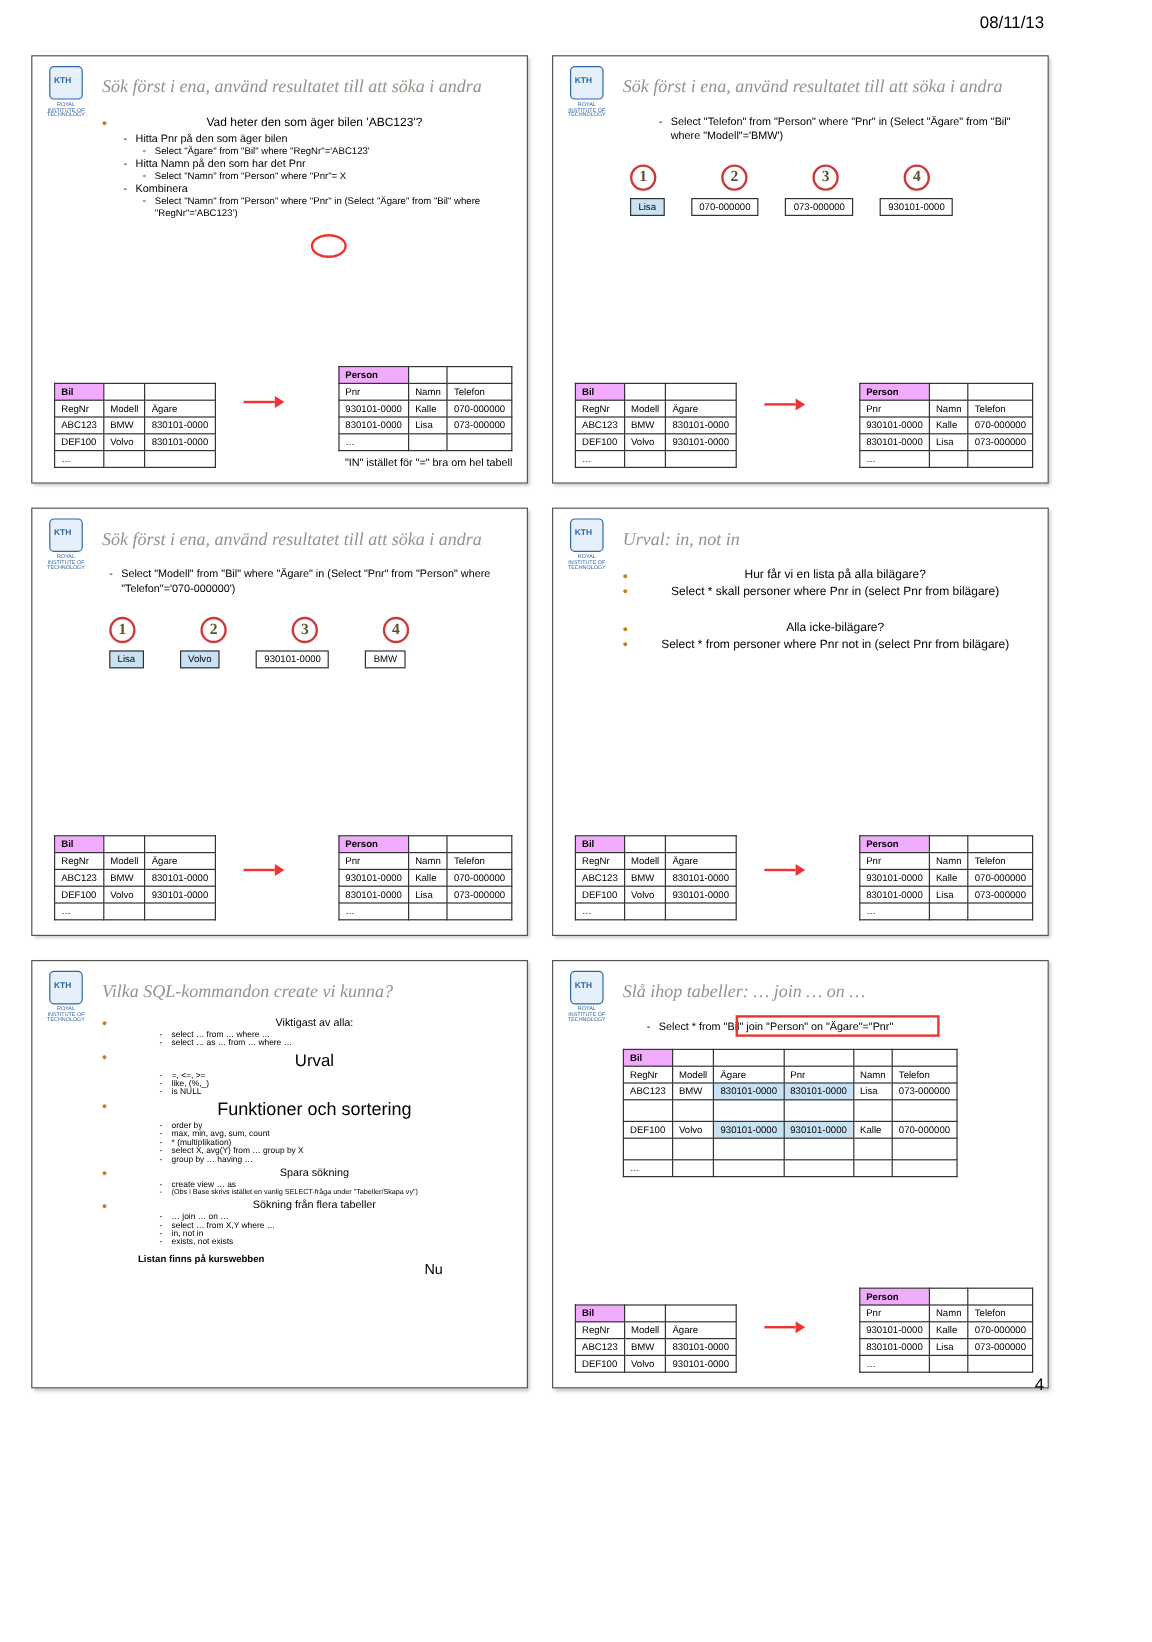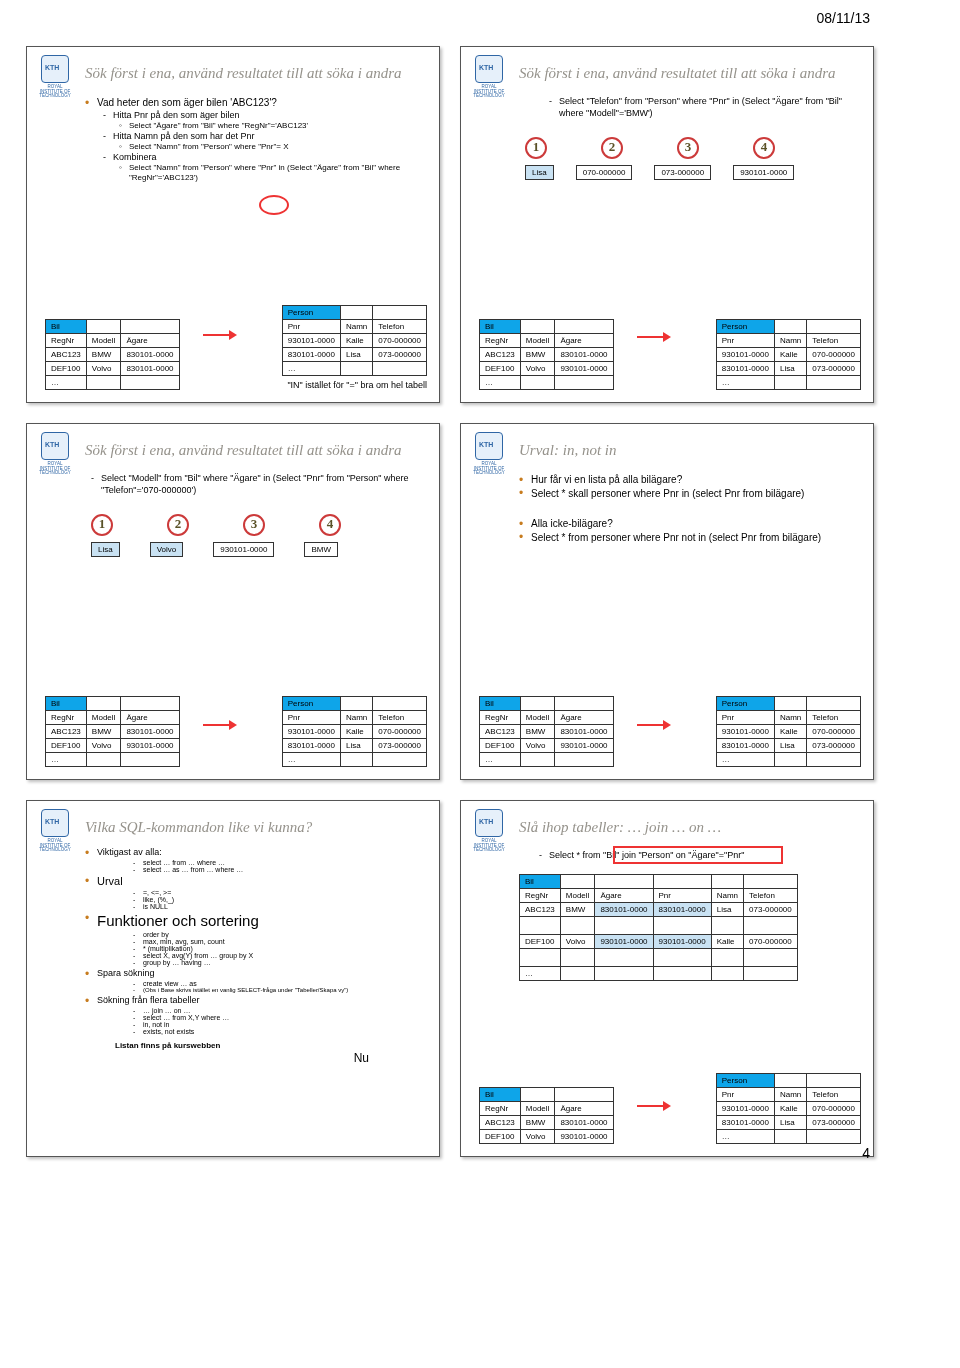--- a/index.html
+++ b/index.html
@@ -84,20 +84,21 @@
     position: absolute;
     left: 58px;
     right: 12px;
     top: 48px;
   }
   .bullet-li {
     font-size: 10px;
     margin: 2px 0;
     position: relative;
     padding-left: 12px;
+    text-align: center;
   }
   .bullet-li:before {
     content:"•";
     position:absolute;
     left:0;
     color:#c77c1f;
     font-size:12px;
     top:-1px;
   }
   .sub-bullet {
@@ -138,22 +139,22 @@
     margin: 0;
   }
   table.dbt td, table.dbt th {
     border: 1px solid #333;
     padding: 2px 5px;
     text-align: left;
     font-weight: normal;
     white-space: nowrap;
   }
   table.dbt th.tname {
-    background: #0ea5e9;
-    font-weight: normal;
+    background: #f0abfc;
+    font-weight: bold;
   }
   table.dbt th.hdr { background: #fff; }
   .empty-narrow { width: 12px; }
   
   .step-row {
     display: flex;
     gap: 50px;
     margin: 8px 0 4px 6px;
   }
   .step-label {
@@ -595,26 +596,26 @@
       </div>
       <div class="red-arrow" style="left:176px; top:296px;"></div>
     </div>
 
     <div class="slide">
       <div class="kth-logo">
           <div class="kth-crest"></div>
           <div class="kth-sub">ROYAL INSTITUTE
 OF TECHNOLOGY</div>
         </div>
-      <div class="slide-title">Vilka SQL-kommandon like vi kunna?</div>
+      <div class="slide-title">Vilka SQL-kommandon create vi kunna?</div>
       <div class="body-area" style="top:44px;">
         <div class="bullet-li" style="font-size:9px;">Viktigast av alla:</div>
         <div class="sub-bullet3">select … from … where …</div>
         <div class="sub-bullet3">select … as … from … where …</div>
-        <div class="bullet-li" style="font-size:11px;">Urval</div>
+        <div class="bullet-li" style="font-size:14px;">Urval</div>
         <div class="sub-bullet3">=, &lt;=, &gt;=</div>
         <div class="sub-bullet3">like, (%,_)</div>
         <div class="sub-bullet3">is NULL</div>
         <div class="bullet-li" style="font-size:15px;">Funktioner och sortering</div>
         <div class="sub-bullet3">order by</div>
         <div class="sub-bullet3">max, min, avg, sum, count</div>
         <div class="sub-bullet3">* (multiplikation)</div>
         <div class="sub-bullet3">select X, avg(Y) from … group by X</div>
         <div class="sub-bullet3">group by … having …</div>
         <div class="bullet-li" style="font-size:9px;">Spara sökning</div>

